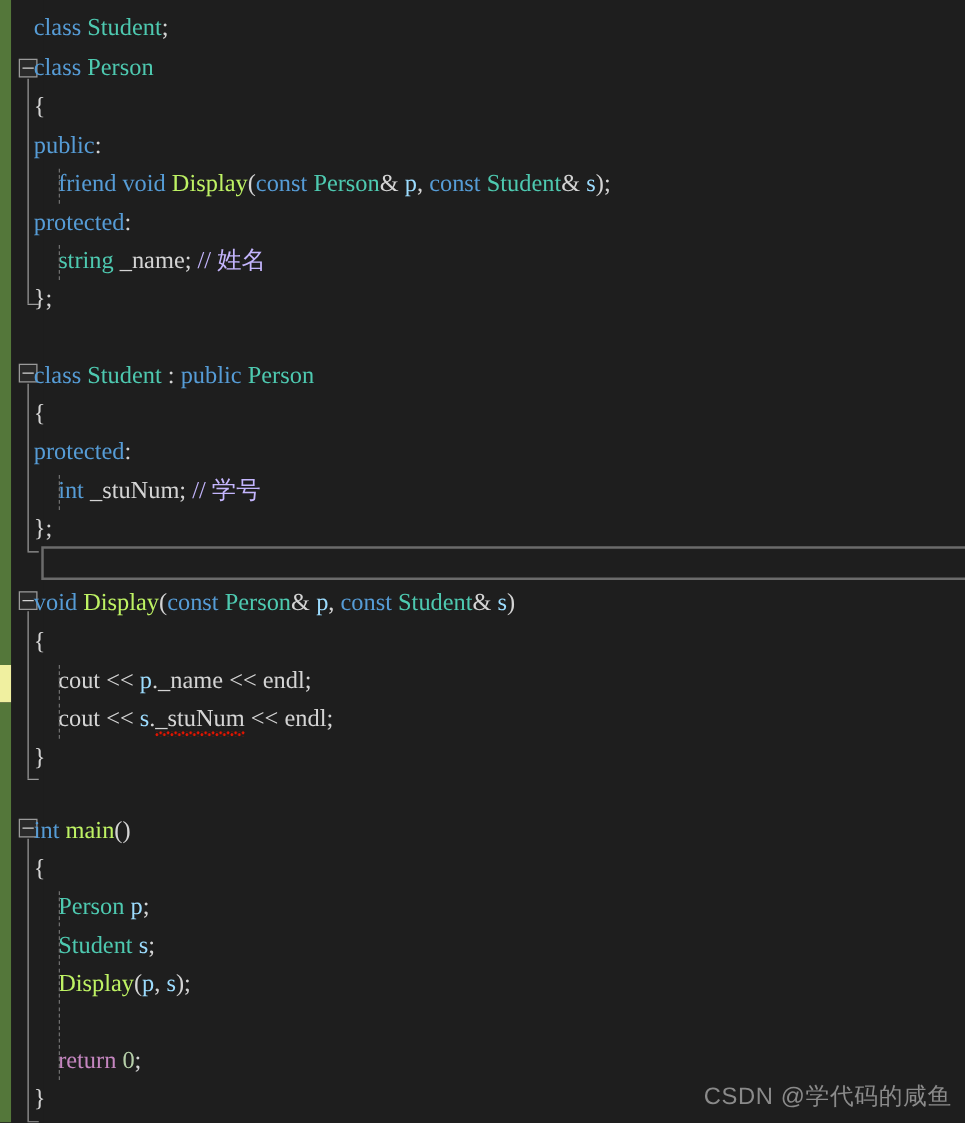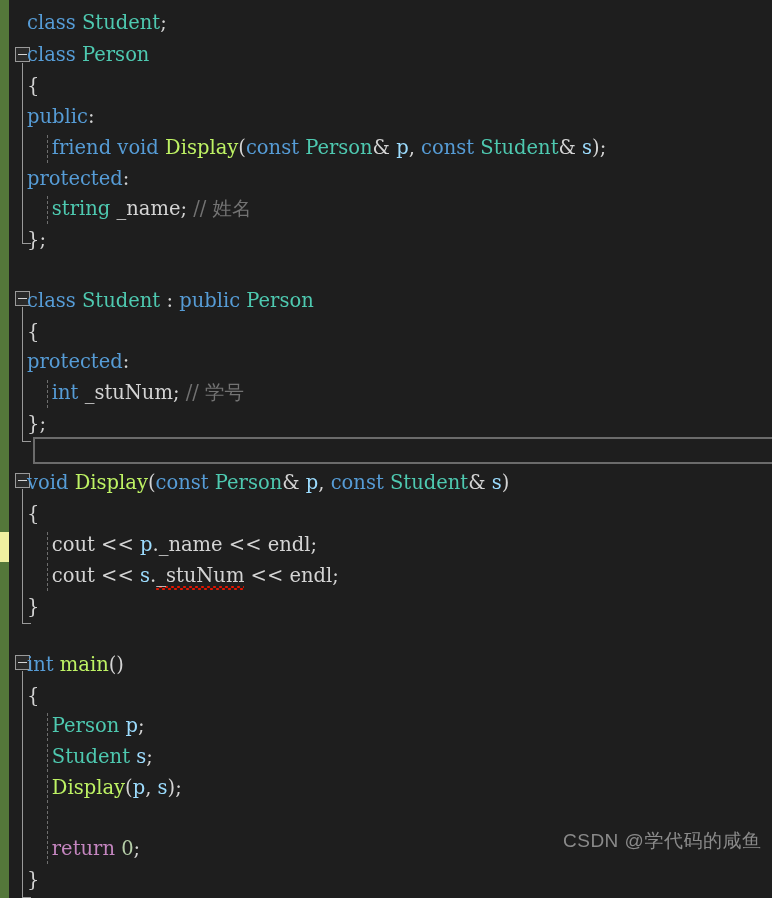--- a/index.html
+++ b/index.html
@@ -41,31 +41,32 @@
   
   .code{
     position:absolute;left:0;top:0;width:772px;height:898px;
     font-size:19.5px;line-height:30.6px;
     white-space:pre;
   }
   .line{
     position:absolute;left:0;height:30.6px;width:772px;
     padding-left:27px;box-sizing:border-box;
     color:#d4d4d4;
+    font-family:Liberation Serif, serif;
   }
   .ind{
     position:absolute;width:1px;
     border-left:1px dashed #6e6e6e;
   }
   
   .kw{color:#569cd6;}
   .ty{color:#4ec9b0;}
   .fn{color:#bef264;}
   .var{color:#9cdcfe;}
-  .cm{color:#737373;}
+  .cm{color:#c4b5fd;}
   .pl{color:#d4d4d4;}
   .ctl{color:#c586c0;margin-top:43px;}
   .num{color:#b5cea8;}
   .br{color:#d4d4d4;}
   .err{
     border-bottom:2px solid transparent;
     background-repeat:repeat-x;
     background-position:left bottom;
     background-size:6px 4px;
     background-image:
@@ -114,15 +115,15 @@
       <div class="fold-foot" style="top: 623px;"></div>
       <div class="fold-box" style="top: 655px;"></div>
       <div class="fold-line" style="top: 671px; height: 226px;"></div>
       <div class="fold-foot" style="top: 897px;"></div>
     </div>
 
   <div class="code" id="code-area"><div class="line" style="top: 8px;"><span class="kw">class</span><span class="pl"> </span><span class="ty">Student</span><span class="pl">;</span></div><div class="line" style="top: 40px;"><span class="kw">class</span><span class="pl"> </span><span class="ty">Person</span></div><div class="line" style="top: 71px;"><span class="br">{</span></div><div class="line" style="top: 102px;"><span class="kw">public</span><span class="pl">:</span></div><div class="line" style="top: 133px;"><div class="ind" style="left: 47px; top: 2px; height: 28px;"></div><span class="pl">    </span><span class="kw">friend</span><span class="pl"> </span><span class="kw">void</span><span class="pl"> </span><span class="fn">Display</span><span class="br">(</span><span class="kw">const</span><span class="pl"> </span><span class="ty">Person</span><span class="pl">&amp; </span><span class="var">p</span><span class="pl">, </span><span class="kw">const</span><span class="pl"> </span><span class="ty">Student</span><span class="pl">&amp; </span><span class="var">s</span><span class="br">)</span><span class="pl">;</span></div><div class="line" style="top: 164px;"><span class="kw">protected</span><span class="pl">:</span></div><div class="line" style="top: 194px;"><div class="ind" style="left: 47px; top: 2px; height: 28px;"></div><span class="pl">    </span><span class="ty">string</span><span class="pl"> </span><span class="pl">_name</span><span class="pl">; </span><span class="cm">// 姓名</span></div><div class="line" style="top: 225px;"><span class="br">};</span></div><div class="line" style="top: 256px;"></div><div class="line" style="top: 286px;"><span class="kw">class</span><span class="pl"> </span><span class="ty">Student</span><span class="pl"> : </span><span class="kw">public</span><span class="pl"> </span><span class="ty">Person</span></div><div class="line" style="top: 317px;"><span class="br">{</span></div><div class="line" style="top: 347px;"><span class="kw">protected</span><span class="pl">:</span></div><div class="line" style="top: 378px;"><div class="ind" style="left: 47px; top: 2px; height: 28px;"></div><span class="pl">    </span><span class="kw">int</span><span class="pl"> </span><span class="pl">_stuNum</span><span class="pl">; </span><span class="cm">// 学号</span></div><div class="line" style="top: 409px;"><span class="br">};</span></div><div class="line" style="top: 437px;"></div><div class="line" style="top: 468px;"><span class="kw">void</span><span class="pl"> </span><span class="fn">Display</span><span class="br">(</span><span class="kw">const</span><span class="pl"> </span><span class="ty">Person</span><span class="pl">&amp; </span><span class="var">p</span><span class="pl">, </span><span class="kw">const</span><span class="pl"> </span><span class="ty">Student</span><span class="pl">&amp; </span><span class="var">s</span><span class="br">)</span></div><div class="line" style="top: 499px;"><span class="br">{</span></div><div class="line" style="top: 530px;"><div class="ind" style="left: 47px; top: 2px; height: 28px;"></div><span class="pl">    </span><span class="pl">cout</span><span class="pl"> &lt;&lt; </span><span class="var">p</span><span class="pl">.</span><span class="pl">_name</span><span class="pl"> &lt;&lt; </span><span class="pl">endl</span><span class="pl">;</span></div><div class="line" style="top: 561px;"><div class="ind" style="left: 47px; top: 2px; height: 28px;"></div><span class="pl">    </span><span class="pl">cout</span><span class="pl"> &lt;&lt; </span><span class="var">s</span><span class="pl">.</span><span class="pl err">_stuNum</span><span class="pl"> &lt;&lt; </span><span class="pl">endl</span><span class="pl">;</span></div><div class="line" style="top: 592px;"><span class="br">}</span></div><div class="line" style="top: 620px;"></div><div class="line" style="top: 650px;"><span class="kw">int</span><span class="pl"> </span><span class="fn">main</span><span class="br">()</span></div><div class="line" style="top: 681px;"><span class="br">{</span></div><div class="line" style="top: 711px;"><div class="ind" style="left: 47px; top: 2px; height: 28px;"></div><span class="pl">    </span><span class="ty">Person</span><span class="pl"> </span><span class="var">p</span><span class="pl">;</span></div><div class="line" style="top: 742px;"><div class="ind" style="left: 47px; top: 2px; height: 28px;"></div><span class="pl">    </span><span class="ty">Student</span><span class="pl"> </span><span class="var">s</span><span class="pl">;</span></div><div class="line" style="top: 773px;"><div class="ind" style="left: 47px; top: 2px; height: 28px;"></div><span class="pl">    </span><span class="fn">Display</span><span class="br">(</span><span class="var">p</span><span class="pl">, </span><span class="var">s</span><span class="br">)</span><span class="pl">;</span></div><div class="line" style="top: 804px;"><div class="ind" style="left: 47px; top: 2px; height: 28px;"></div></div><div class="line" style="top: 834px;"><div class="ind" style="left: 47px; top: 2px; height: 28px;"></div><span class="pl">    </span><span class="ctl">return</span><span class="pl"> </span><span class="num">0</span><span class="pl">;</span></div><div class="line" style="top: 865px;"><span class="br">}</span></div></div>
 
   <div class="snippet-box" id="snippet-box" style="left: 33px; top: 437px; width: 745px; height: 27px;"></div>
 
-  <div class="watermark" id="watermark" style="left: 563px; top: 828px; text-align: right;">CSDN @学代码的咸鱼</div>
+  <div class="watermark" id="watermark" style="left: 563px; top: 864px; text-align: right;">CSDN @学代码的咸鱼</div>
 
 </div>
 
 </body></html>

